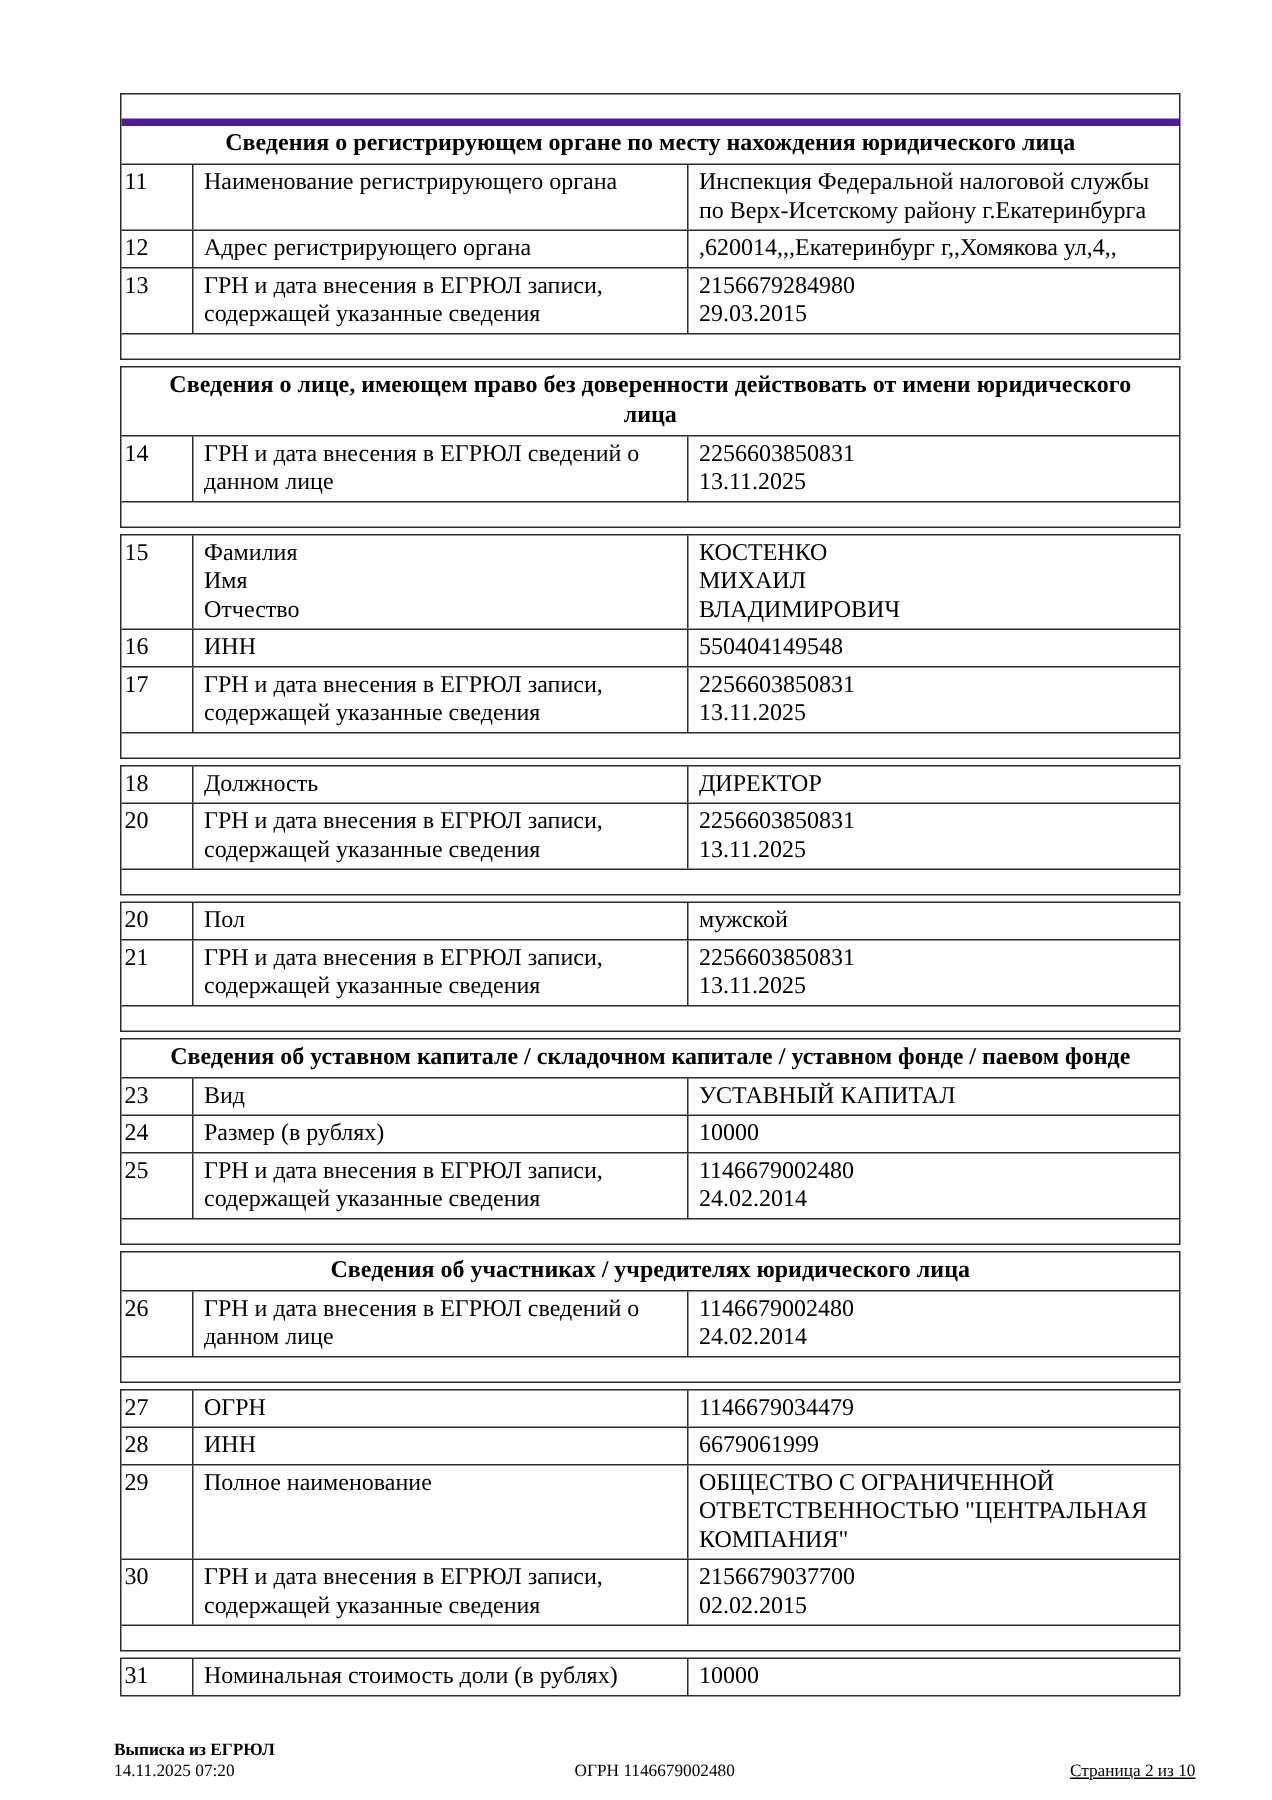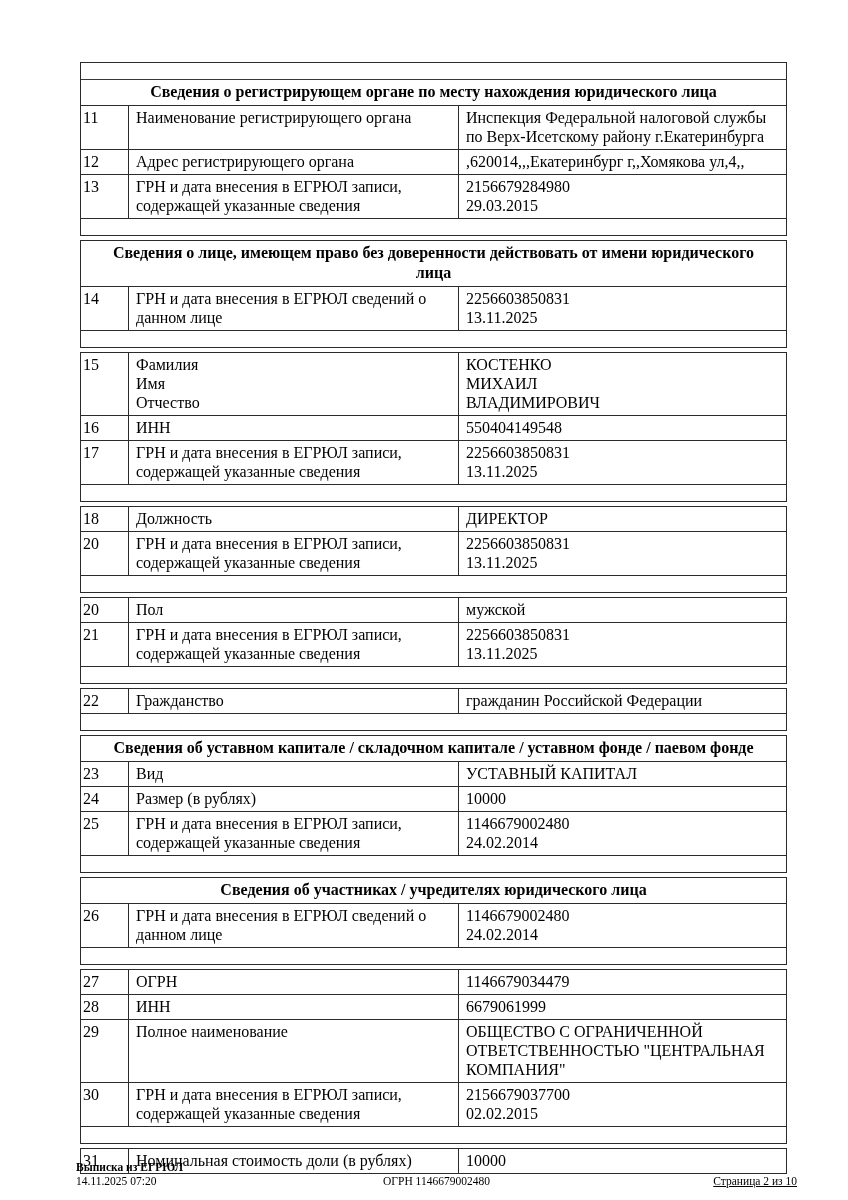--- a/index.html
+++ b/index.html
@@ -47,21 +47,21 @@
   }
   .cell.num {
     padding: 2px 2px 3px 2px;
   }
   .cell.label,
   .cell.value {
     border-left: 1px solid #2b2b2b;
   }
 
   .hrow {
-    border-top: 1px solid #4c1d95;
+    border-top: 5px solid #4c1d95;
     font-weight: bold;
     text-align: center;
     font-size: 16px;
     line-height: 20px;
     padding: 2px 8px 3px 8px;
     white-space: pre-line;
   }
 
   .sprow {
     border-top: 1px solid #2b2b2b;
@@ -181,28 +181,20 @@
       <div class="trow">
         <div class="cell num">21</div>
         <div class="cell label">ГРН и дата внесения в ЕГРЮЛ записи,
 содержащей указанные сведения</div>
         <div class="cell value">2256603850831
 13.11.2025</div>
       </div>
       <div class="trow sprow"></div>
     </div>
     <div class="block">
-      <div class="trow">
-        <div class="cell num">22</div>
-        <div class="cell label">Гражданство</div>
-        <div class="cell value">гражданин Российской Федерации</div>
-      </div>
-      <div class="trow sprow"></div>
-    </div>
-    <div class="block">
       <div class="hrow">Сведения об уставном капитале / складочном капитале / уставном фонде / паевом фонде</div>
       <div class="trow">
         <div class="cell num">23</div>
         <div class="cell label">Вид</div>
         <div class="cell value">УСТАВНЫЙ КАПИТАЛ</div>
       </div>
       <div class="trow">
         <div class="cell num">24</div>
         <div class="cell label">Размер (в рублях)</div>
         <div class="cell value">10000</div>

